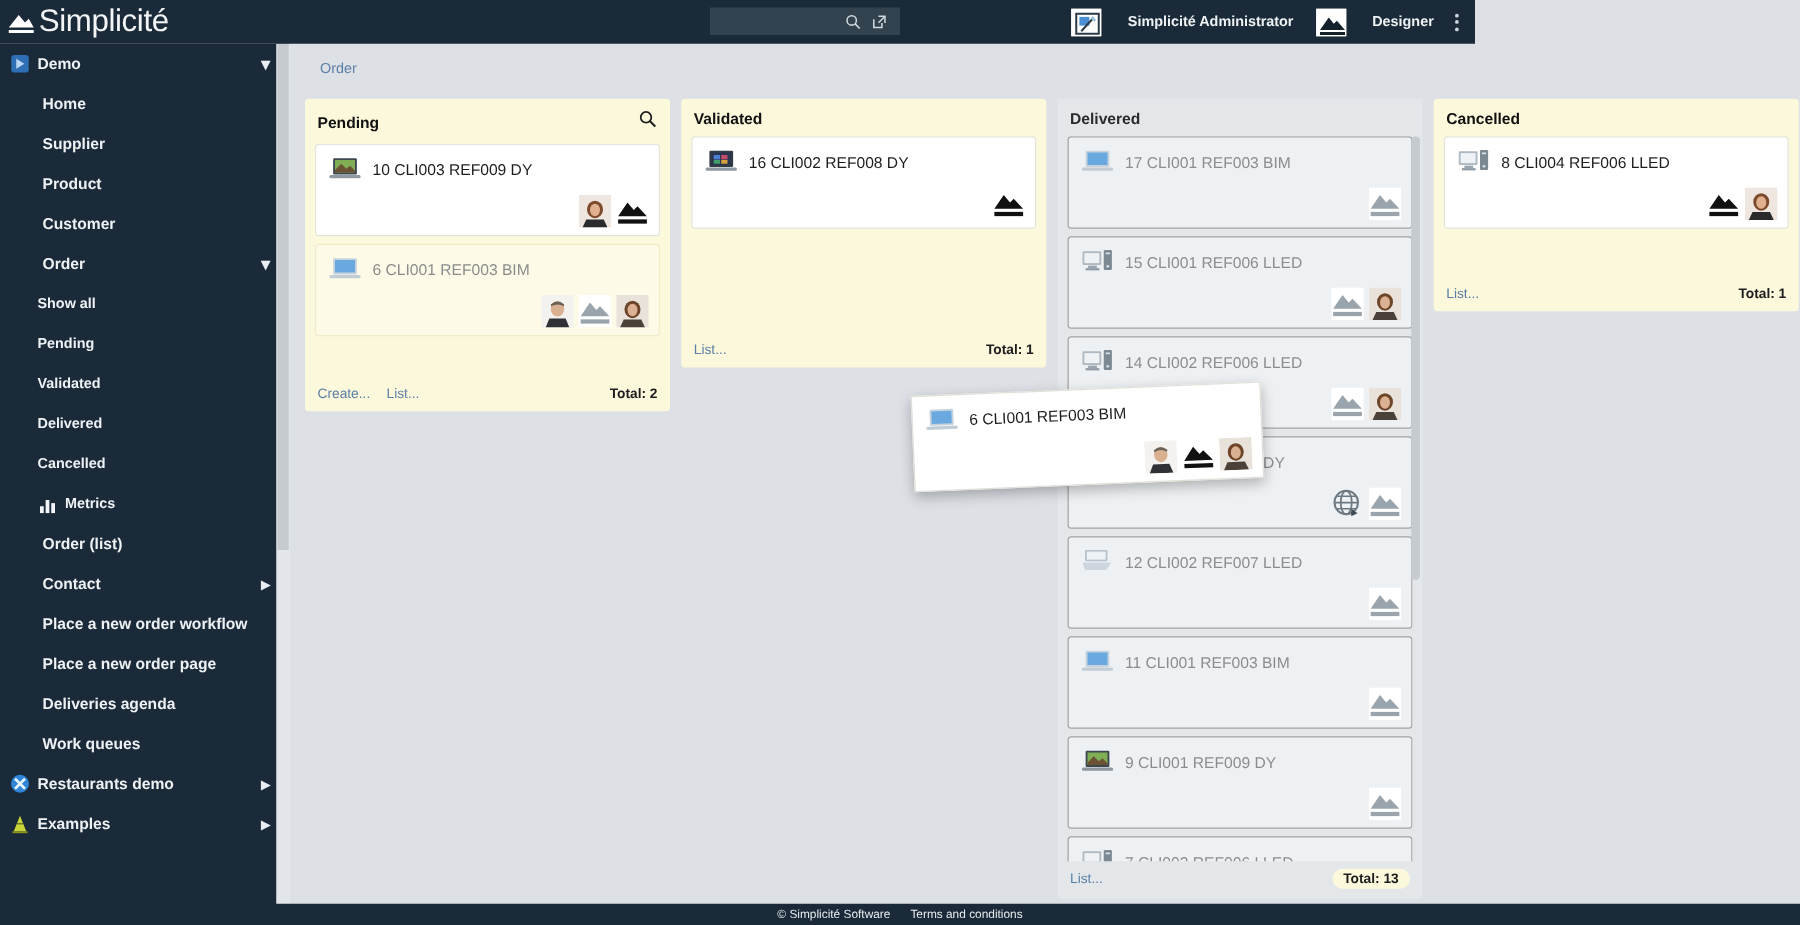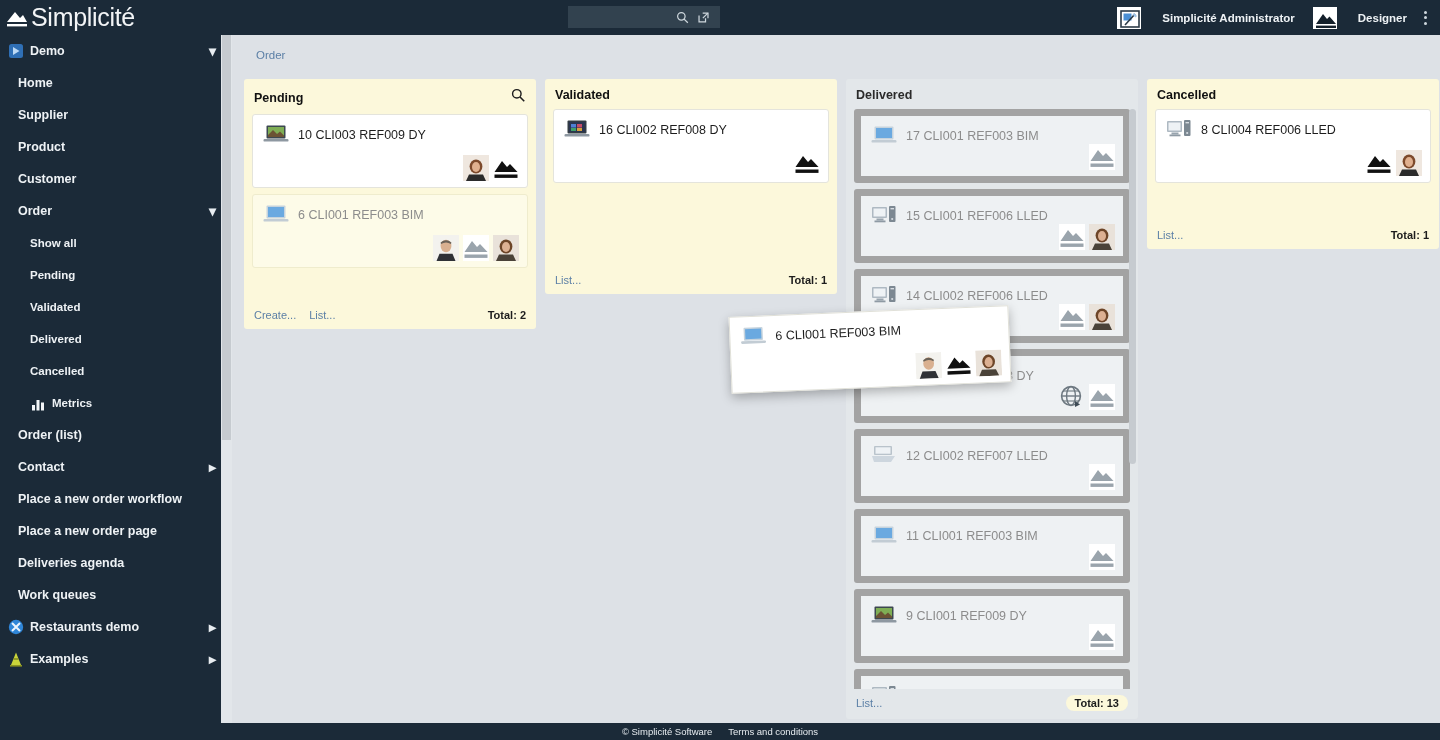--- a/index.html
+++ b/index.html
@@ -7,21 +7,21 @@
   html, body {
     margin: 0; padding: 0;
     width: 1440px; height: 740px;
     overflow: hidden;
     font-family: "Liberation Sans", sans-serif;
     background: #dde1e6;
   }
 
   
   #topbar {
-    position: absolute; left: 0; top: 0; width: 1440px; height: 35px;
+    position: absolute; left: 0; top: 0; width: 1180px; height: 35px;
     background: #1b2a38;
     display: flex; align-items: center;
     z-index: 40;
   }
   #brand {
     width: 232px; height: 35px; display: flex; align-items: center;
     padding-left: 6px; gap: 3px;
   }
   #brand-logo {
     width: 22px; height: 18px; position: relative; overflow: hidden;
@@ -75,21 +75,21 @@
     position: absolute; right: 1px; top: 0px; width: 9px; height: 405px;
     background: #c6cbd0;
   }
   .nav-row {
     position: relative; display: flex; align-items: center;
     height: 32px; padding-left: 8px; color: #eef2f5;
     font-size: 12.5px; font-weight: bold; cursor: pointer;
     white-space: nowrap;
   }
   .nav-row.group { padding-left: 8px; justify-content: flex-end; }
-  .nav-row.lvl1 { padding-left: 18px; }
+  .nav-row.lvl1 { padding-left: 34px; }
   .nav-row.lvl2 { padding-left: 30px; font-weight: bold; font-size: 11.5px; }
   .nav-row.sel { background: #34444f; }
   .nav-row .ico { width: 16px; height: 16px; margin-right: 6px; flex: 0 0 auto;
                   display: flex; align-items: center; justify-content: center; }
   .nav-row .txt { flex: 1 1 auto; }
   .chev { margin-right: 16px; color: #e8edf1; font-size: 11px; flex: 0 0 auto; }
   .chev.down::before { content: "\25BE"; font-size: 14px; }
   .chev.right::before { content: "\25B8"; font-size: 14px; }
 
   
@@ -120,21 +120,21 @@
 
   .tray-body { flex: 1 1 auto; padding: 0 8px; position: relative; overflow: hidden; }
   .tray-body.scroll { overflow: hidden; }
 
   .card {
     border-radius: 3px; margin-bottom: 6px; position: relative;
     height: 74px; padding: 8px 10px;
   }
   .card.white  { background: #ffffff; border: 1px solid #e4e4dc; }
   .card.cream  { background: #fdfbe8; border: 1px solid #efeccd; }
-  .card.ghost  { background: #eef1f3; border: 7px solid #a3a3a3; }
+  .card.ghost  { background: #eef1f3; border: 1px solid #a3a3a3; }
   .card-title { font-size: 12.5px; color: #1d1d1d; display: flex; align-items: center; gap: 9px; }
   .card.ghost .card-title, .card.cream .card-title { color: #8c8c8c; }
   .card-icons {
     position: absolute; right: 8px; bottom: 6px;
     display: flex; align-items: flex-end; gap: 4px;
   }
   .thumb { width: 26px; height: 26px; display: block; }
 
   .tray-foot {
     display: flex; align-items: center; justify-content: space-between;

